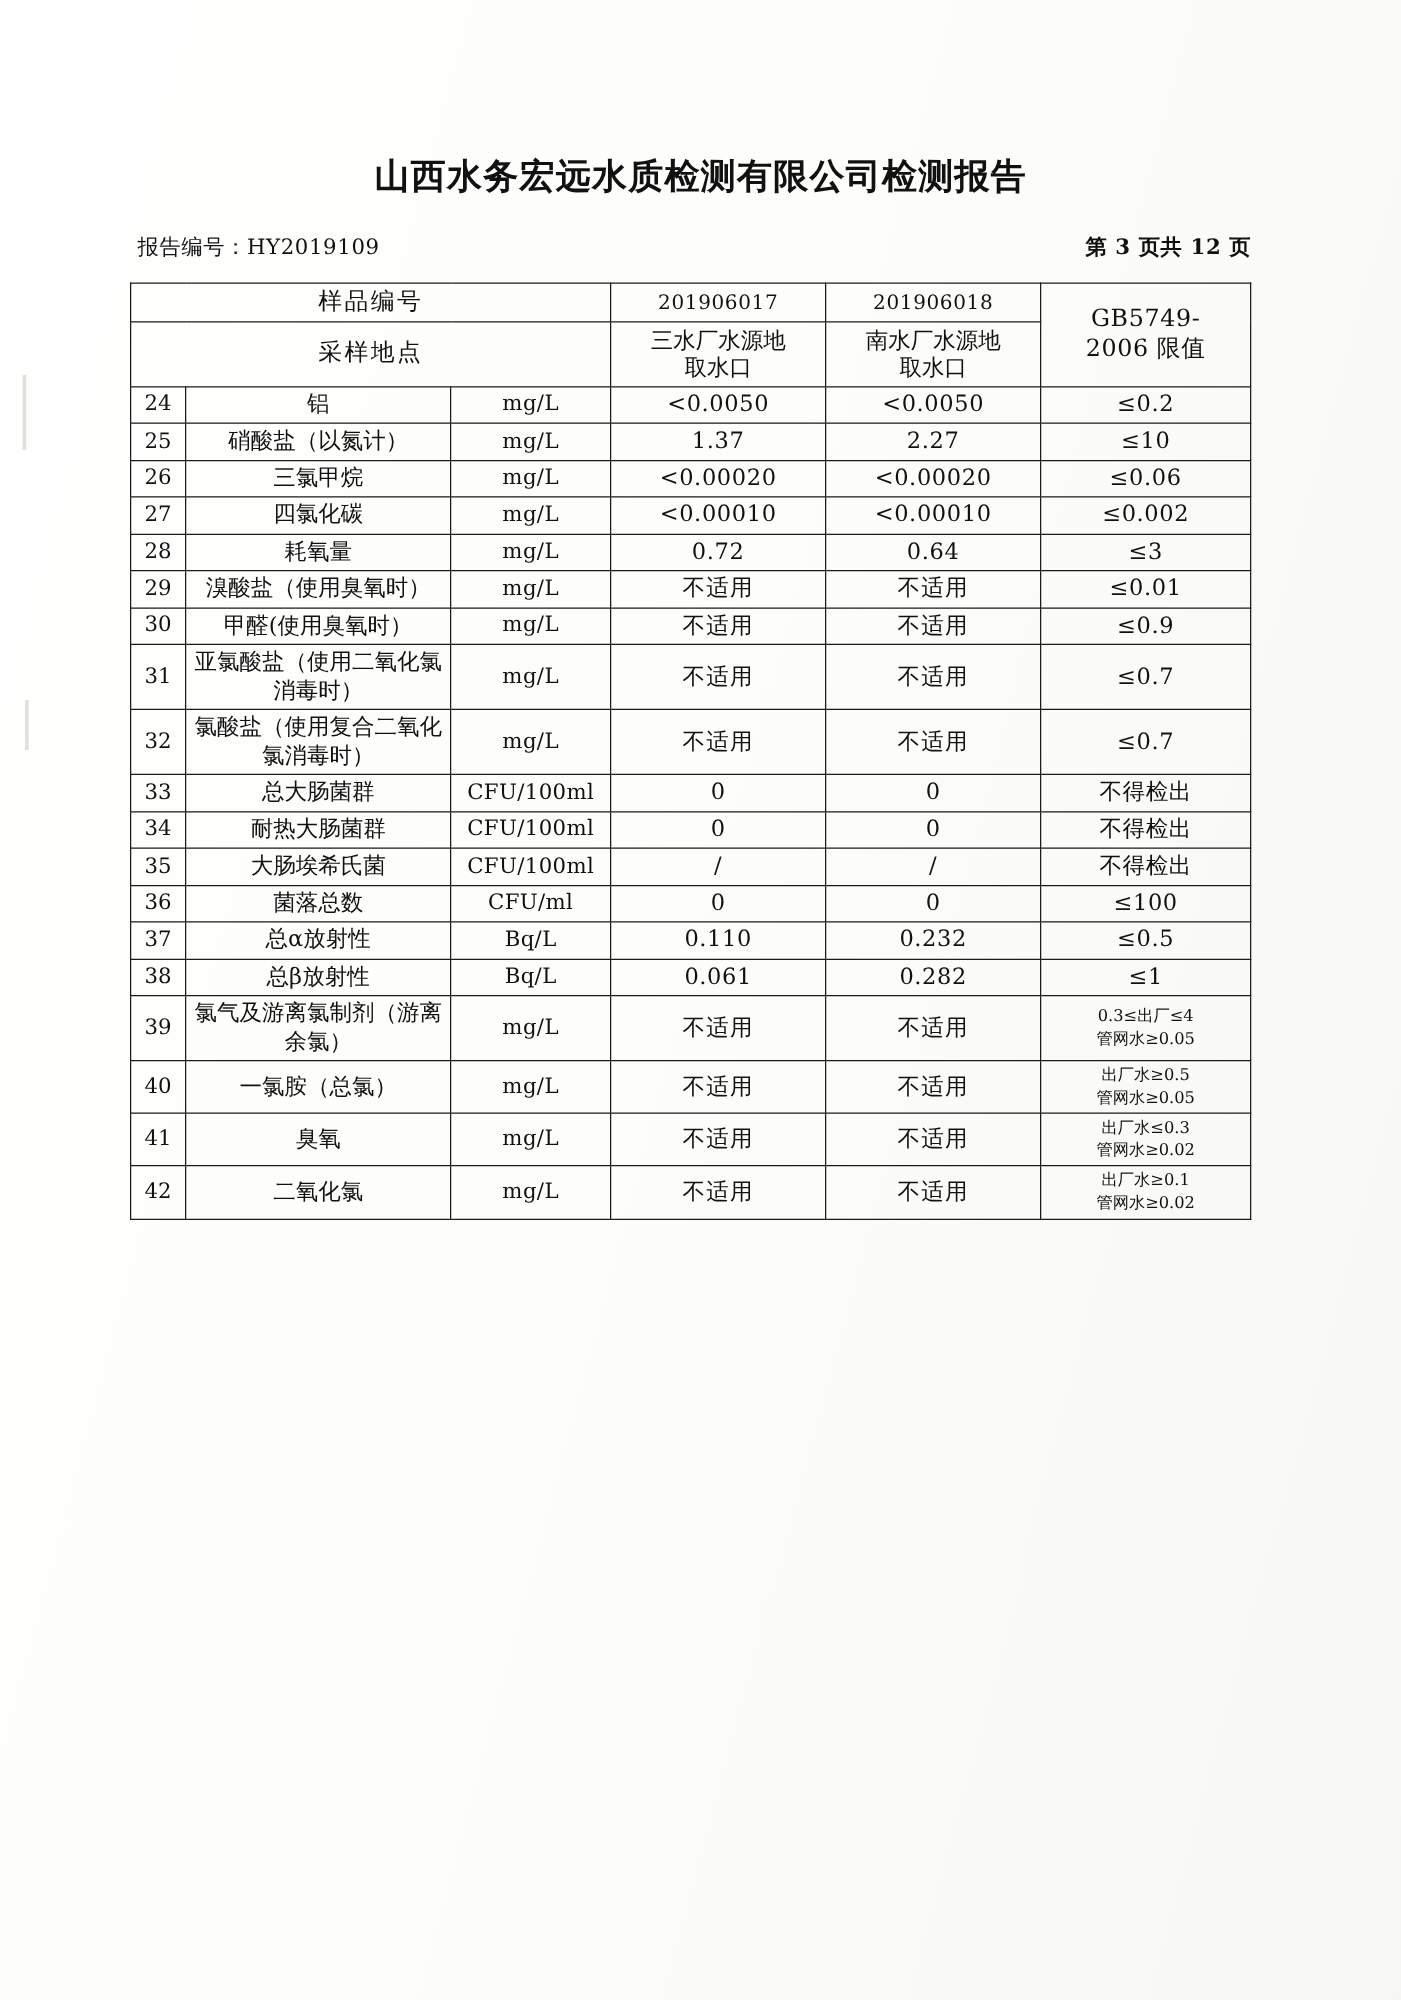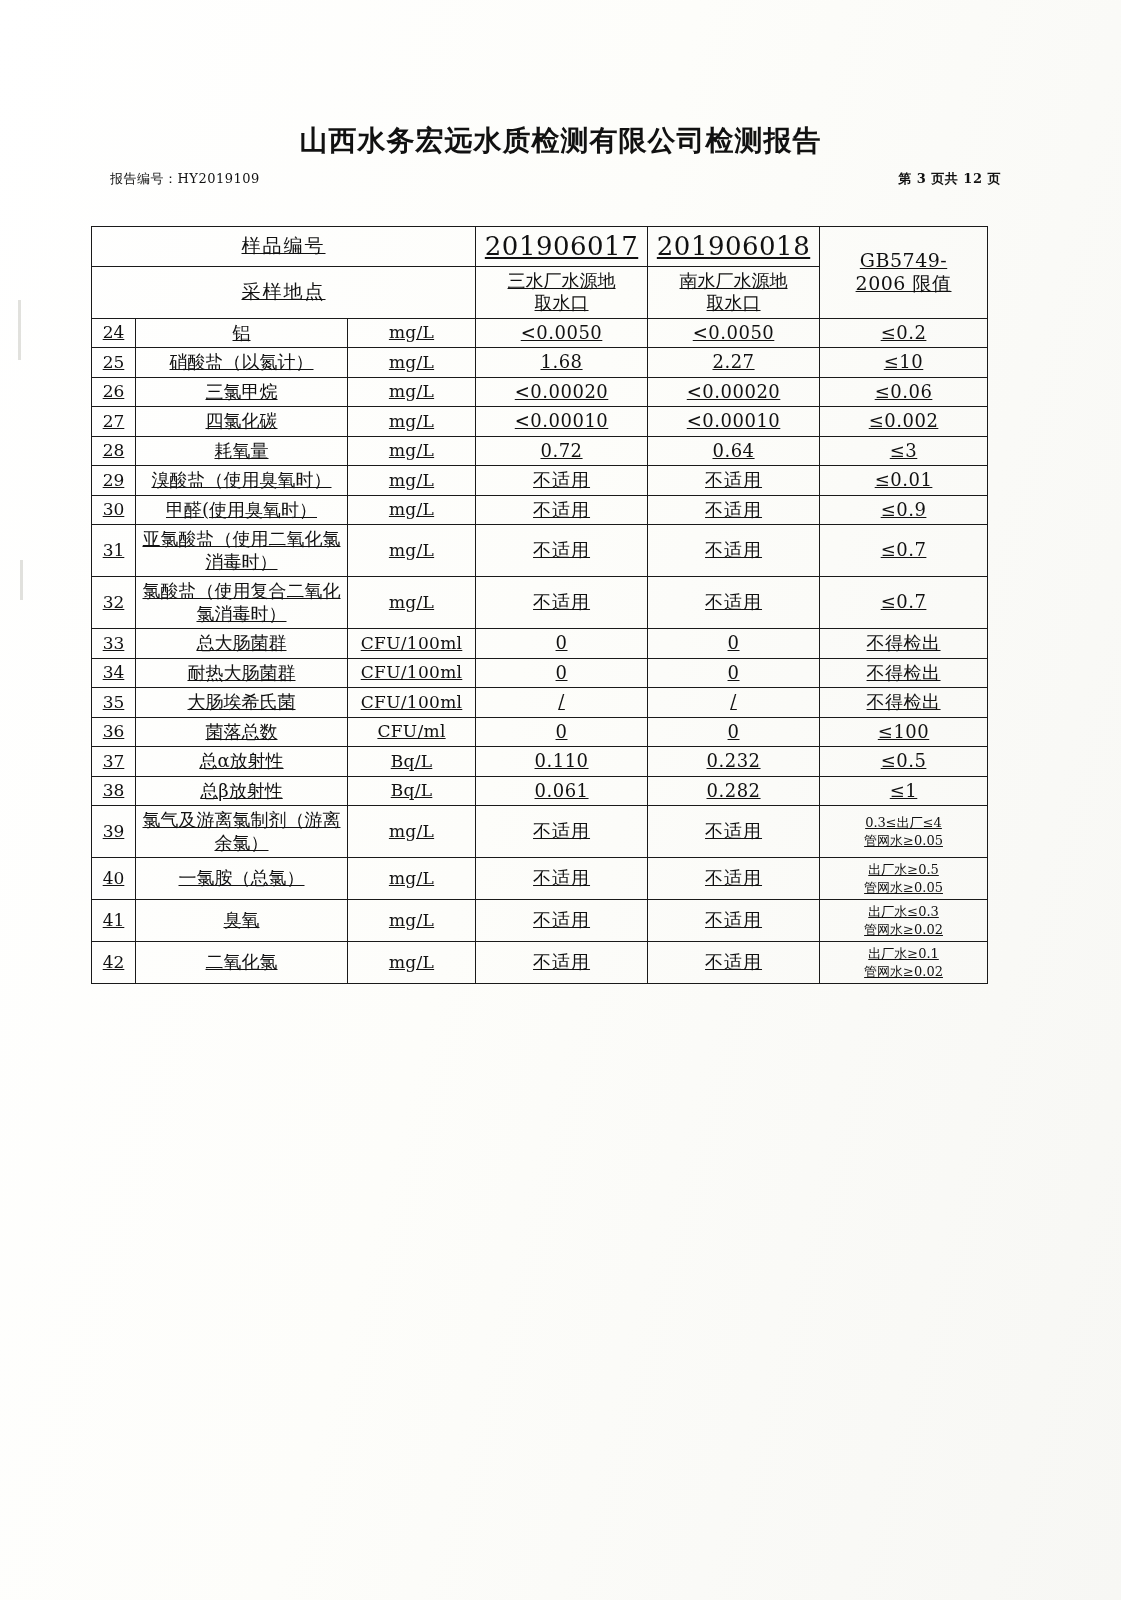--- a/index.html
+++ b/index.html
@@ -38,48 +38,47 @@
   .doc-title {
     text-align: center;
     font-family: "DejaVu Serif", serif;
     font-weight: bold;
     font-size: 28px;
     letter-spacing: 1px;
     margin-top: 122px;
   }
   .meta-row {
     position: relative;
-    margin-top: 10px;
+    margin-top: 26px;
     height: 26px;
-    font-size: 13px;
+    font-size: 17px;
   }
   .report-no {
     position: absolute;
     left: 110px;
     top: 0;
     font-family: "DejaVu Serif", serif;
     letter-spacing: 0.5px;
   }
   .page-no {
     position: absolute;
     right: 120px;
     top: 0;
     font-family: "DejaVu Serif", serif;
     font-weight: bold;
     letter-spacing: 0.5px;
   }
   table.main {
     position: absolute;
-    left: 91px;
+    left: 104px;
     top: 226px;
     width: 896px;
     border-collapse: collapse;
     table-layout: fixed;
     font-size: 17px;
-    text-decoration: underline;
   }
   table.main td {
     border: 1px solid #1a1a1a;
     text-align: center;
     vertical-align: middle;
     padding: 3px 2px;
     line-height: 1.25;
   }
   .c-idx   { width: 44px; }
   .c-name  { width: 212px; }
@@ -125,21 +124,21 @@
   }
   .limit-cell.cjk {
     font-size: 18px;
   }
   .hdr-label {
     font-size: 19px;
     letter-spacing: 2px;
   }
   .hdr-sample {
     font-family: "DejaVu Serif", serif;
-    font-size: 26px;
+    font-size: 16px;
     letter-spacing: 0.5px;
   }
   .hdr-site {
     font-size: 18px;
     line-height: 1.3;
     margin-top: 28px;
   }
   .hdr-std {
     font-family: "DejaVu Serif", serif;
     font-size: 19px;
@@ -219,21 +218,21 @@
             <td class="name-cell">铝</td>
             <td class="unit-cell">mg/L</td>
             <td class="val-cell">&lt;0.0050</td>
             <td class="val-cell">&lt;0.0050</td>
             <td class="limit-cell cjk">≤0.2</td>
           </tr>
           <tr>
             <td class="idx-cell">25</td>
             <td class="name-cell">硝酸盐（以氮计）</td>
             <td class="unit-cell">mg/L</td>
-            <td class="val-cell">1.68</td>
+            <td class="val-cell">1.37</td>
             <td class="val-cell">2.27</td>
             <td class="limit-cell cjk">≤10</td>
           </tr>
           <tr>
             <td class="idx-cell">26</td>
             <td class="name-cell">三氯甲烷</td>
             <td class="unit-cell">mg/L</td>
             <td class="val-cell">&lt;0.00020</td>
             <td class="val-cell">&lt;0.00020</td>
             <td class="limit-cell cjk">≤0.06</td>

